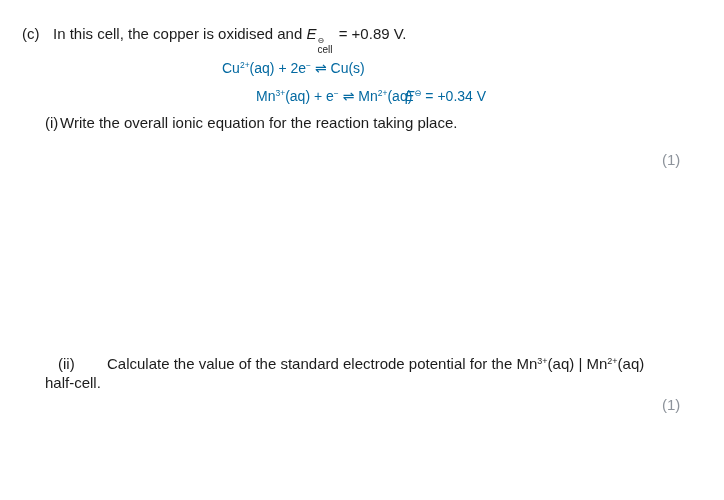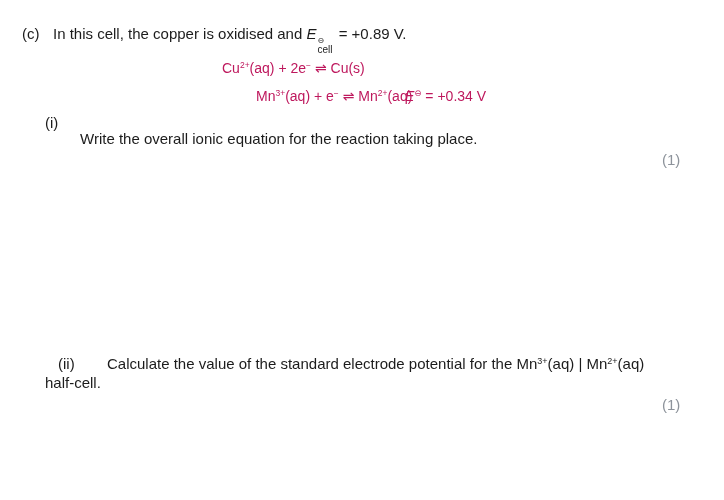--- a/index.html
+++ b/index.html
@@ -6,21 +6,21 @@
   .page{
     position:relative;
     width:724px;height:500px;
     background:#ffffff;
     font-family:"Liberation Sans","DejaVu Sans",sans-serif;
     color:#1c1c1c;
     overflow:hidden;
   }
   .abs{position:absolute;white-space:nowrap;line-height:1.2;}
   .main{font-size:15px;color:#1c1c1c;}
-  .eq{font-size:14px;color:#be185d;}
+  .eq{font-size:14px;color:#0369a1;}
   .sup{font-size:9px;vertical-align:5px;letter-spacing:0;}
   .eq .sup{font-size:8.5px;vertical-align:5px;}
   .mark{font-size:15px;color:#8d939b;}
   .e-base{font-style:italic;}
   .e-stack{
     display:inline-flex;flex-direction:column;align-items:flex-start;
     line-height:1;vertical-align:-4px;margin-left:1px;margin-right:2px;
   }
   .e-sup{font-size:8px;}
   .e-sub{font-size:10px;}
@@ -41,21 +41,21 @@
     <span>= +0.89 V.</span>
   </span>
 
   <span class="abs eq" style="left:222px;top:60px;"><span>Cu</span><span class="sup">2+</span><span>(aq) + 2e</span><span class="sup">−</span><span> ⇌ Cu(s)</span></span>
 
   <span class="abs eq" style="left:405px;top:60px;margin-top:28px;"><span class="e-base">E</span><span class="e-sup-inline">⊖</span><span> = +0.34 V</span></span>
 
   <span class="abs eq" style="left:222px;top:88px;margin-left:34px;"><span>Mn</span><span class="sup">3+</span><span>(aq) + e</span><span class="sup">−</span><span> ⇌ Mn</span><span class="sup">2+</span><span>(aq)</span></span>
 
   <span class="abs main" style="left:45px;top:114px;">(i)</span>
-  <span class="abs main" style="left:80px;top:114px;margin-top:16px;">Write the overall ionic equation for the reaction taking place.</span>
+  <span class="abs main" style="left:60px;top:114px;">Write the overall ionic equation for the reaction taking place.</span>
   <span class="abs mark" style="left:662px;top:151px;">(1)</span>
 
   <div class="abs" style="left:22px;top:175px;width:680px;height:175px;"></div>
 
   <span class="abs main" style="left:58px;top:355px;">(ii)</span>
   <span class="abs main" style="left:75px;top:355px;margin-left:32px;"><span>Calculate the value of the standard electrode potential for the Mn</span><span class="sup">3+</span><span>(aq) | Mn</span><span class="sup">2+</span><span>(aq)</span></span>
   <span class="abs main" style="left:45px;top:374px;">half-cell.</span>
   <span class="abs mark" style="left:662px;top:396px;">(1)</span>
 
   <div class="abs" style="left:22px;top:420px;width:680px;height:70px;"></div>

